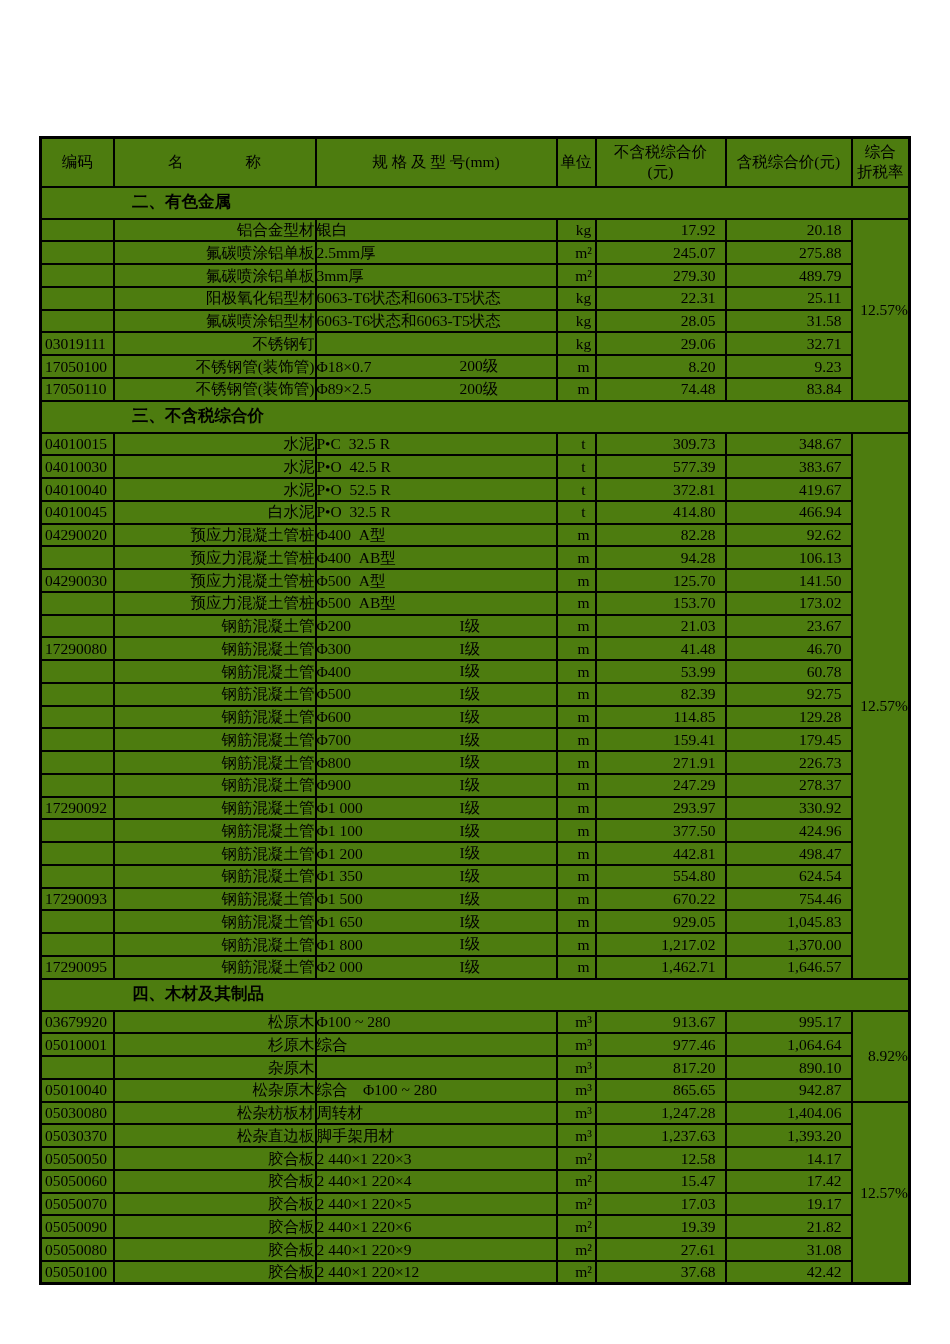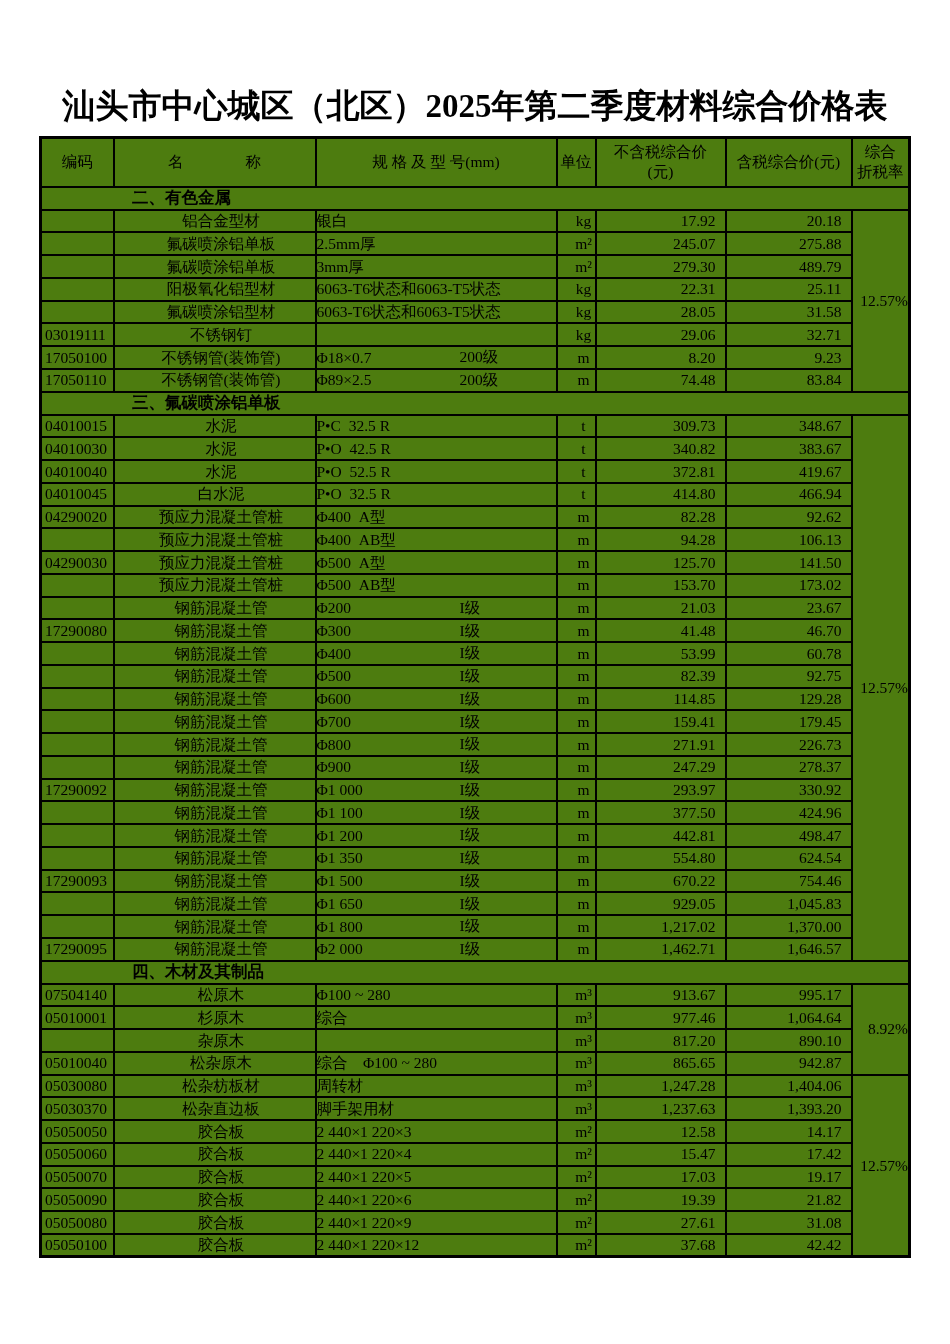--- a/index.html
+++ b/index.html
@@ -46,51 +46,50 @@
   }
   thead tr { height: 49px; }
   thead th {
     font-weight: 400;
     font-size: 15.5px;
     text-align: center;
     line-height: 1.3;
     border-bottom: 3px solid #000;
   }
   thead th .pre { white-space: pre; }
-  tr.section-row { height: 23px; }
+  tr.section-row { height: 32px; }
   tr.section-row td {
     text-align: left;
     padding-left: 90px;
     font-weight: 700;
     font-size: 16.5px;
     font-family: "DejaVu Sans", "Liberation Sans", sans-serif;
     line-height: 1;
   }
   tr.data-row { height: 22.75px; }
   tr.data-row td { font-size: 15.5px; line-height: 1; }
   td.code { text-align: left; padding-left: 3px; font-size: 15px; }
-  td.name { text-align: center; padding-left: 13px; }
+  td.name { text-align: right; padding-left: 13px; }
   td.spec { position: relative; text-align: left; }
   td.spec .spec-main { white-space: pre; }
   td.spec .grade {
     position: absolute;
     left: 143px;
     top: 50%;
     transform: translateY(-50%);
     white-space: pre;
   }
   td.unit { text-align: center; font-size: 13.5px; padding-left: 15px; }
   td.num { text-align: right; padding-right: 9px; }
   td.tax { text-align: right; font-size: 15px; }
 </style>
 </head>
 <body>
 
 <div class="page">
-  <h1 class="title">汕头市中心城区（北区）2025年第二季度材料综合价格表</h1>
 
   <table class="price-table">
     <colgroup>
       <col style="width:73px">
       <col style="width:202px">
       <col style="width:241px">
       <col style="width:39px">
       <col style="width:130px">
       <col style="width:126px">
       <col style="width:58px">
@@ -175,37 +174,37 @@
         </tr>
         <tr class="data-row">
           <td class="code">17050110</td>
           <td class="name">不锈钢管(装饰管)</td>
           <td class="spec"><span class="spec-main">Φ89×2.5</span><span class="grade">200级</span></td>
           <td class="unit">m</td>
           <td class="num">74.48</td>
           <td class="num">83.84</td>
         </tr>
         <tr class="section-row">
-          <td class="section-title" colspan="7">三、氟碳喷涂铝单板</td>
+          <td class="section-title" colspan="7">三、不含税综合价</td>
         </tr>
         <tr class="data-row">
           <td class="code">04010015</td>
           <td class="name">水泥</td>
           <td class="spec"><span class="spec-main">P•C  32.5 R</span></td>
           <td class="unit">t</td>
           <td class="num">309.73</td>
           <td class="num">348.67</td>
           <td class="tax" rowspan="24">12.57%</td>
         </tr>
         <tr class="data-row">
           <td class="code">04010030</td>
           <td class="name">水泥</td>
           <td class="spec"><span class="spec-main">P•O  42.5 R</span></td>
           <td class="unit">t</td>
-          <td class="num">340.82</td>
+          <td class="num">577.39</td>
           <td class="num">383.67</td>
         </tr>
         <tr class="data-row">
           <td class="code">04010040</td>
           <td class="name">水泥</td>
           <td class="spec"><span class="spec-main">P•O  52.5 R</span></td>
           <td class="unit">t</td>
           <td class="num">372.81</td>
           <td class="num">419.67</td>
         </tr>
@@ -374,21 +373,21 @@
           <td class="name">钢筋混凝土管</td>
           <td class="spec"><span class="spec-main">Φ2 000</span><span class="grade">I级</span></td>
           <td class="unit">m</td>
           <td class="num">1,462.71</td>
           <td class="num">1,646.57</td>
         </tr>
         <tr class="section-row">
           <td class="section-title" colspan="7">四、木材及其制品</td>
         </tr>
         <tr class="data-row">
-          <td class="code">07504140</td>
+          <td class="code">03679920</td>
           <td class="name">松原木</td>
           <td class="spec"><span class="spec-main">Φ100 ~ 280</span></td>
           <td class="unit">m³</td>
           <td class="num">913.67</td>
           <td class="num">995.17</td>
           <td class="tax" rowspan="4">8.92%</td>
         </tr>
         <tr class="data-row">
           <td class="code">05010001</td>
           <td class="name">杉原木</td>

